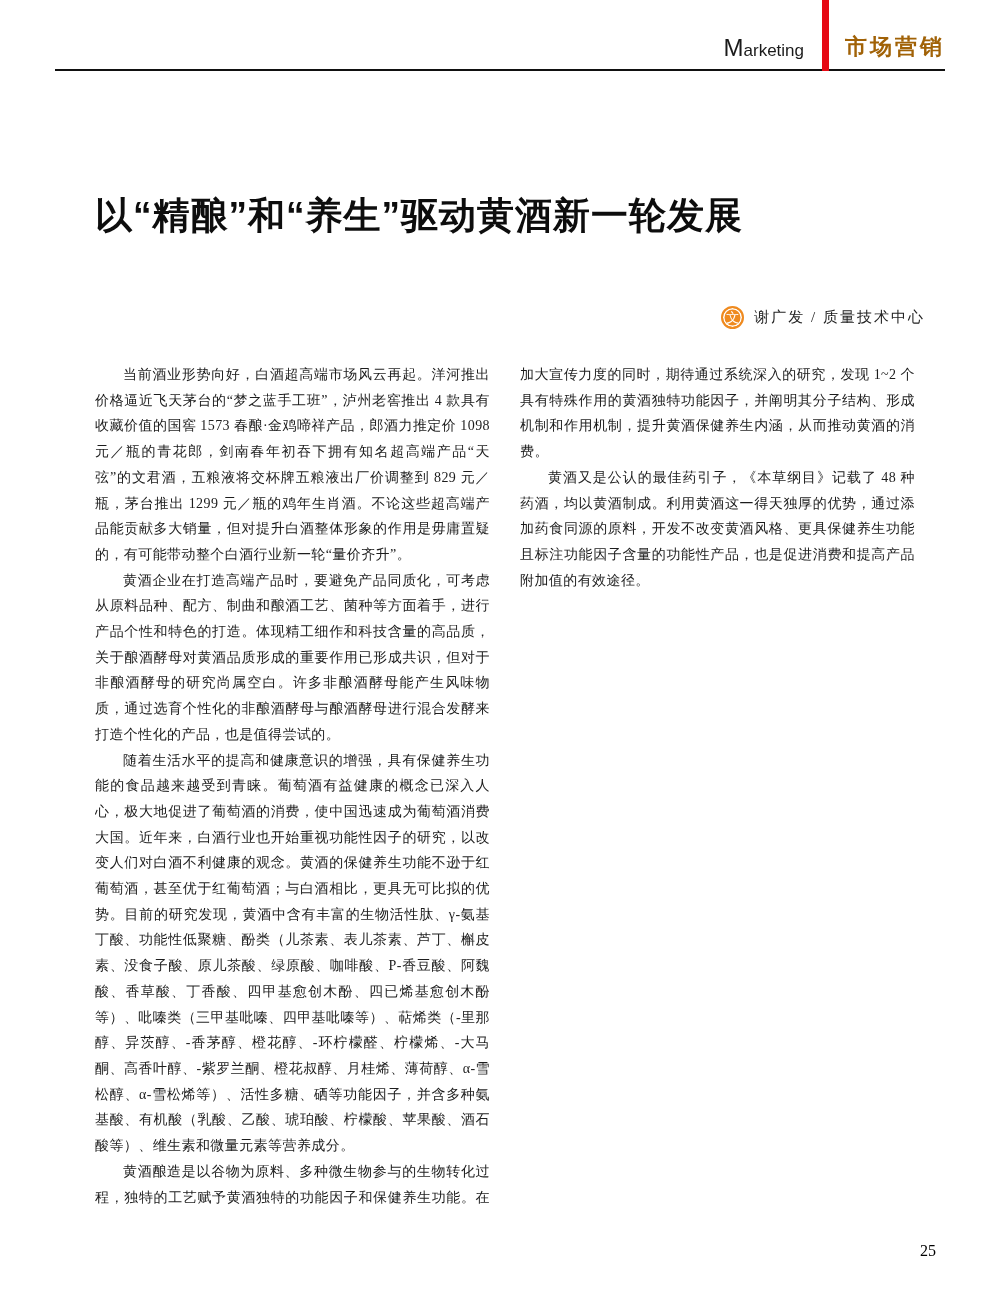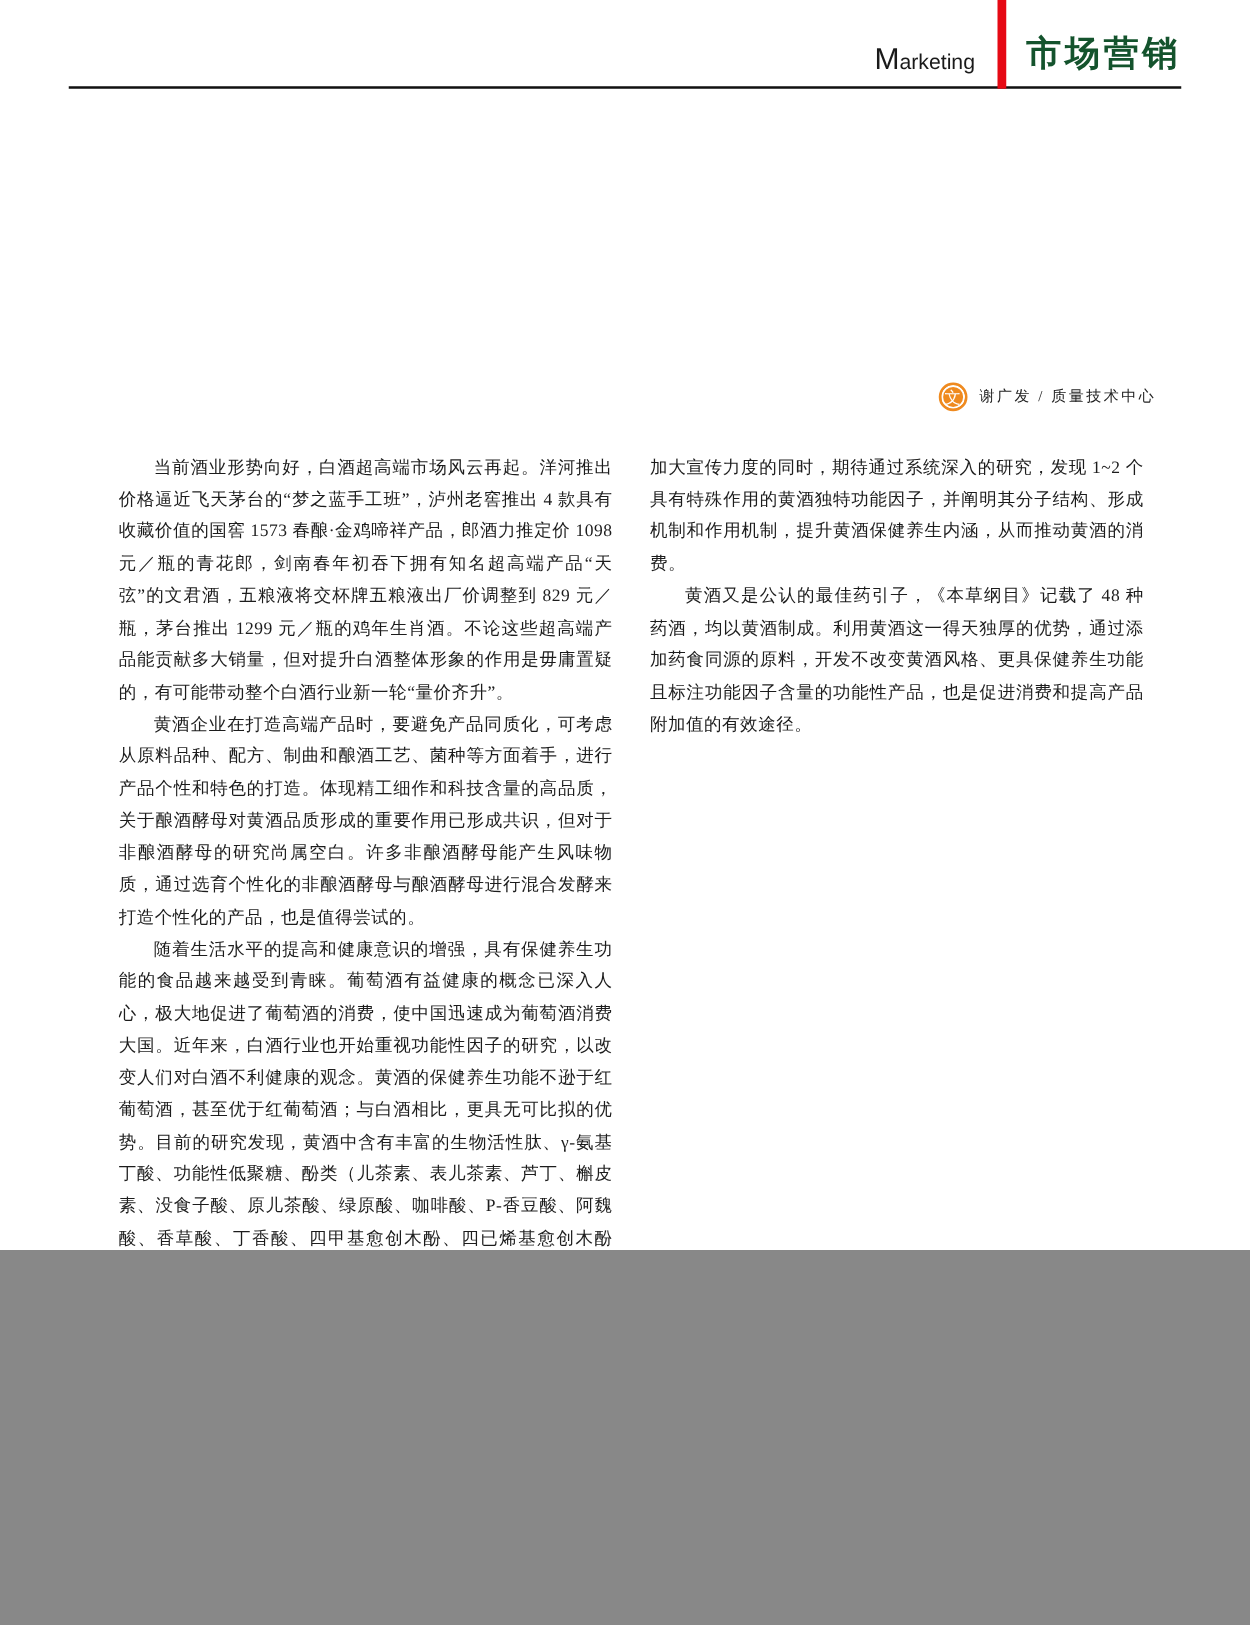--- a/index.html
+++ b/index.html
@@ -4,21 +4,21 @@
 <style>
   :root {
     --accent_red: #e60914;
     --accent_orange: #ef8a1f;
   }
   * { box-sizing: border-box; }
   html, body { margin: 0; padding: 0; background: #888; }
   .page {
     position: relative;
     width: 1000px;
-    height: 1000px;
+    height: 1300px;
     margin: 0 auto;
     background: #ffffff;
     font-family: "Liberation Serif", "DejaVu Serif", serif;
     color: #1c1c1c;
     overflow: hidden;
   }
 
   
   .header-rule {
     position: absolute;
@@ -47,23 +47,23 @@
   .marketing-label::first-letter { font-size: 24px; }
   .red-bar {
     width: 7px;
     height: 71px;
     background: var(--accent_red, #e60914);
     margin-right: 16px;
   }
   .zh-label {
     font-family: Liberation Mono, monospace;
     font-weight: 700;
-    font-size: 28px;
+    font-size: 22px;
     letter-spacing: 3px;
-    color: #14532d;
+    color: #a16207;
     padding-bottom: 9px;
   }
 
   
   .article-title {
     position: absolute;
     left: 95px;
     top: 166px;
     width: 820px;
     font-family: "Liberation Sans", "DejaVu Sans", sans-serif;
@@ -91,21 +91,21 @@
     border: 2px solid var(--accent_orange, #ef8a1f);
     box-shadow: inset 0 0 0 1.5px #ffffff;
     color: #ffffff;
     font-size: 13px;
     line-height: 19px;
     text-align: center;
     font-family: "Liberation Serif", "DejaVu Serif", serif;
     flex: 0 0 auto;
   }
   .byline-text {
-    font-size: 12px;
+    font-size: 15px;
     letter-spacing: 2px;
     color: #222;
     text-align: center;
   }
 
   
   .body-columns {
     position: absolute;
     left: 95px;
     top: 362px;
@@ -140,20 +140,21 @@
 <div class="page">
 
   <div class="header-rule"></div>
 
   <div class="header-meta">
     <span class="marketing-label">Marketing</span>
     <span class="red-bar"></span>
     <span class="zh-label">市场营销</span>
   </div>
 
+  <h1 class="article-title">以“精酿”和“养生”驱动黄酒新一轮发展</h1>
 
   <div class="byline-row">
     <span class="author-icon">文</span>
     <span class="byline-text">谢广发 / 质量技术中心</span>
   </div>
 
   <div class="body-columns">
     <p>当前酒业形势向好，白酒超高端市场风云再起。洋河推出价格逼近飞天茅台的“梦之蓝手工班”，泸州老窖推出 4 款具有收藏价值的国窖 1573 春酿·金鸡啼祥产品，郎酒力推定价 1098 元／瓶的青花郎，剑南春年初吞下拥有知名超高端产品“天弦”的文君酒，五粮液将交杯牌五粮液出厂价调整到 829 元／瓶，茅台推出 1299 元／瓶的鸡年生肖酒。不论这些超高端产品能贡献多大销量，但对提升白酒整体形象的作用是毋庸置疑的，有可能带动整个白酒行业新一轮“量价齐升”。</p>
     <p>黄酒企业在打造高端产品时，要避免产品同质化，可考虑从原料品种、配方、制曲和酿酒工艺、菌种等方面着手，进行产品个性和特色的打造。体现精工细作和科技含量的高品质，关于酿酒酵母对黄酒品质形成的重要作用已形成共识，但对于非酿酒酵母的研究尚属空白。许多非酿酒酵母能产生风味物质，通过选育个性化的非酿酒酵母与酿酒酵母进行混合发酵来打造个性化的产品，也是值得尝试的。</p>
     <p>随着生活水平的提高和健康意识的增强，具有保健养生功能的食品越来越受到青睐。葡萄酒有益健康的概念已深入人心，极大地促进了葡萄酒的消费，使中国迅速成为葡萄酒消费大国。近年来，白酒行业也开始重视功能性因子的研究，以改变人们对白酒不利健康的观念。黄酒的保健养生功能不逊于红葡萄酒，甚至优于红葡萄酒；与白酒相比，更具无可比拟的优势。目前的研究发现，黄酒中含有丰富的生物活性肽、γ-氨基丁酸、功能性低聚糖、酚类（儿茶素、表儿茶素、芦丁、槲皮素、没食子酸、原儿茶酸、绿原酸、咖啡酸、P-香豆酸、阿魏酸、香草酸、丁香酸、四甲基愈创木酚、四已烯基愈创木酚等）、吡嗪类（三甲基吡嗪、四甲基吡嗪等）、萜烯类（-里那醇、异茨醇、-香茅醇、橙花醇、-环柠檬醛、柠檬烯、-大马酮、高香叶醇、-紫罗兰酮、橙花叔醇、月桂烯、薄荷醇、α-雪松醇、α-雪松烯等）、活性多糖、硒等功能因子，并含多种氨基酸、有机酸（乳酸、乙酸、琥珀酸、柠檬酸、苹果酸、酒石酸等）、维生素和微量元素等营养成分。</p>

